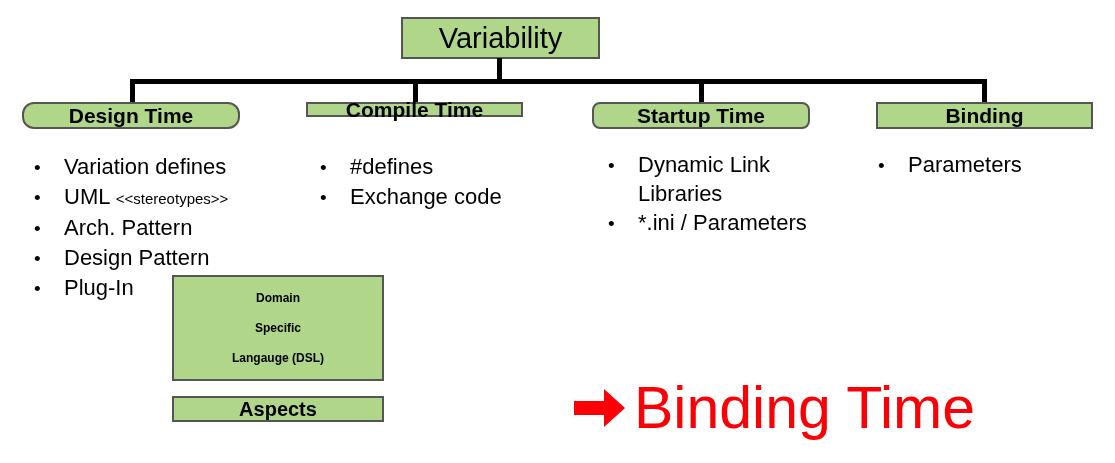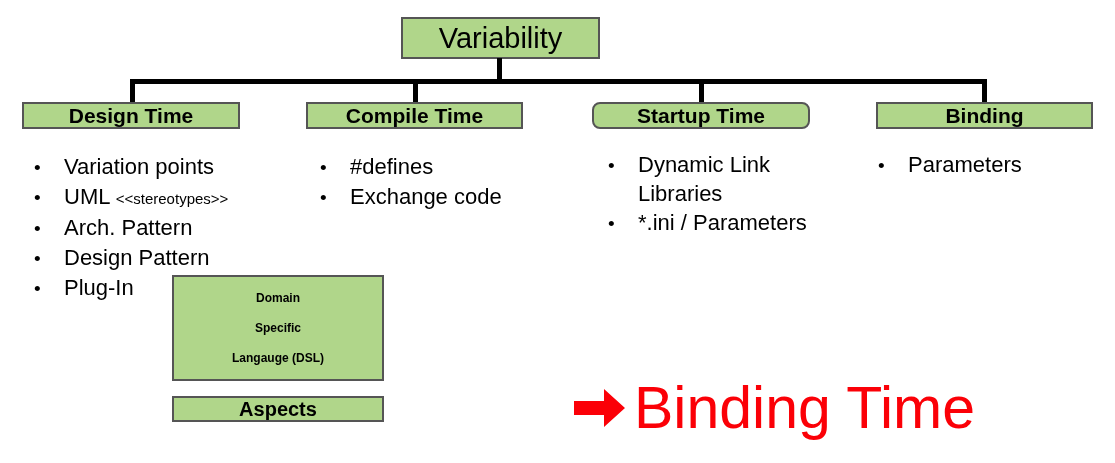--- a/index.html
+++ b/index.html
@@ -42,26 +42,27 @@
     height: 42px;
     font-size: 29px;
     font-weight: normal;
   }
   #box-design-time {
     left: 22px;
     top: 102px;
     width: 218px;
     height: 27px;
     font-size: 21px;
+    border-radius: 12px;
   }
   #box-compile-time {
     left: 306px;
     top: 102px;
     width: 217px;
-    height: 27px;
+    height: 15px;
     font-size: 21px;
   }
   #box-startup-time {
     left: 592px;
     top: 102px;
     width: 218px;
     height: 27px;
     font-size: 21px;
     border-radius: 8px;
   }
@@ -212,21 +213,21 @@
   <div class="gbox bold" id="box-startup-time">
     <span>Startup Time</span>
   </div>
   <div class="gbox bold" id="box-runtime">
     <span>Binding</span>
   </div>
 
   <div class="bullets" id="list-design-time">
     <div class="row">
       <span class="dot">•</span>
-      <span class="txt">Variation points</span>
+      <span class="txt">Variation defines</span>
     </div>
     <div class="row">
       <span class="dot">•</span>
       <span class="txt"><span>UML </span><span class="small">&lt;&lt;stereotypes&gt;&gt;</span></span>
     </div>
     <div class="row">
       <span class="dot">•</span>
       <span class="txt">Arch. Pattern</span>
     </div>
     <div class="row">

